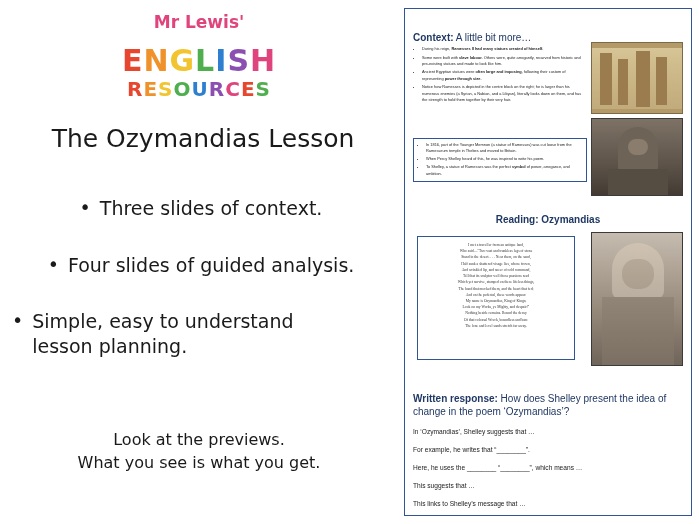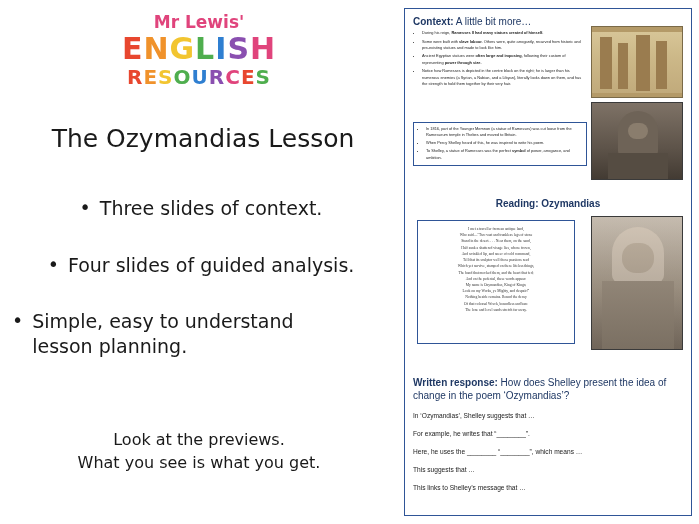--- a/index.html
+++ b/index.html
@@ -37,21 +37,21 @@
     font-size: 17px;
     font-weight: bold;
     color: #e0447c;
     letter-spacing: 0px;
   }
   #logo .l2 {
     font-family: "DejaVu Sans", sans-serif;
     font-size: 30px;
     font-weight: bold;
     letter-spacing: 1px;
-    margin-top: 3px;
+    margin-top: 15px;
   }
   #logo .l2 span { display: inline-block; }
   #logo .l3 {
     font-family: "DejaVu Sans", sans-serif;
     font-size: 20px;
     font-weight: bold;
     letter-spacing: 1px;
     margin-top: 3px;
   }
   #logo .l3 span { display: inline-block; }
@@ -110,21 +110,21 @@
     width: 288px; height: 508px;
     background: #ffffff;
     border: 1px solid #2f5597;
     padding: 7px 8px;
   }
 
   .sec-head {
     font-size: 10px;
     font-weight: bold;
     color: #1f3864;
-    margin: 0 0 4px 0;
+    margin: 16px 0 4px 0;
     font-family: "Liberation Sans", sans-serif;
   }
   .sec-head .norm { font-weight: normal; color: #1f3864; }
 
   
   #ctx-wrap {
     position: relative;
     height: 172px;
   }
   #ctx-bullets {

